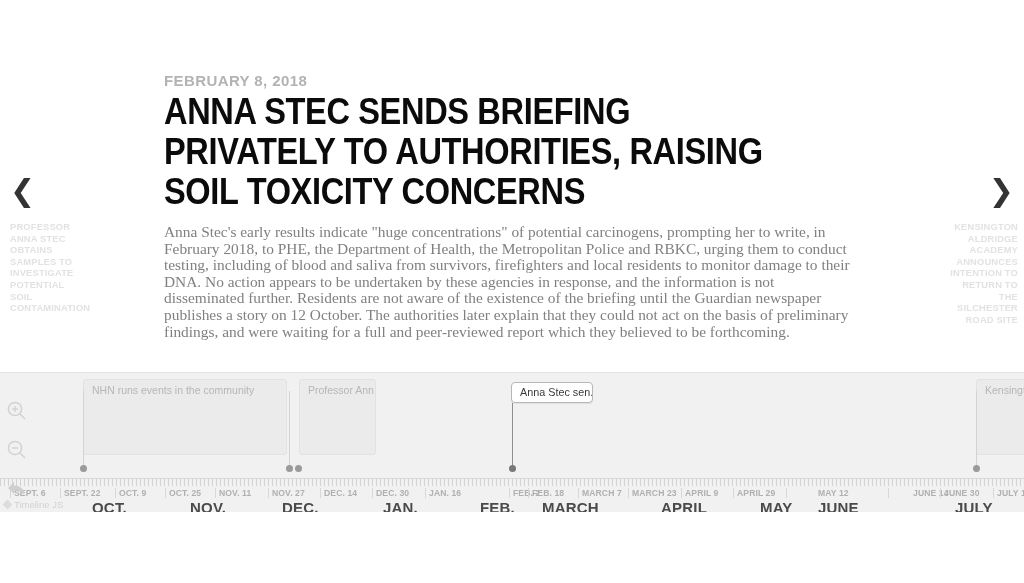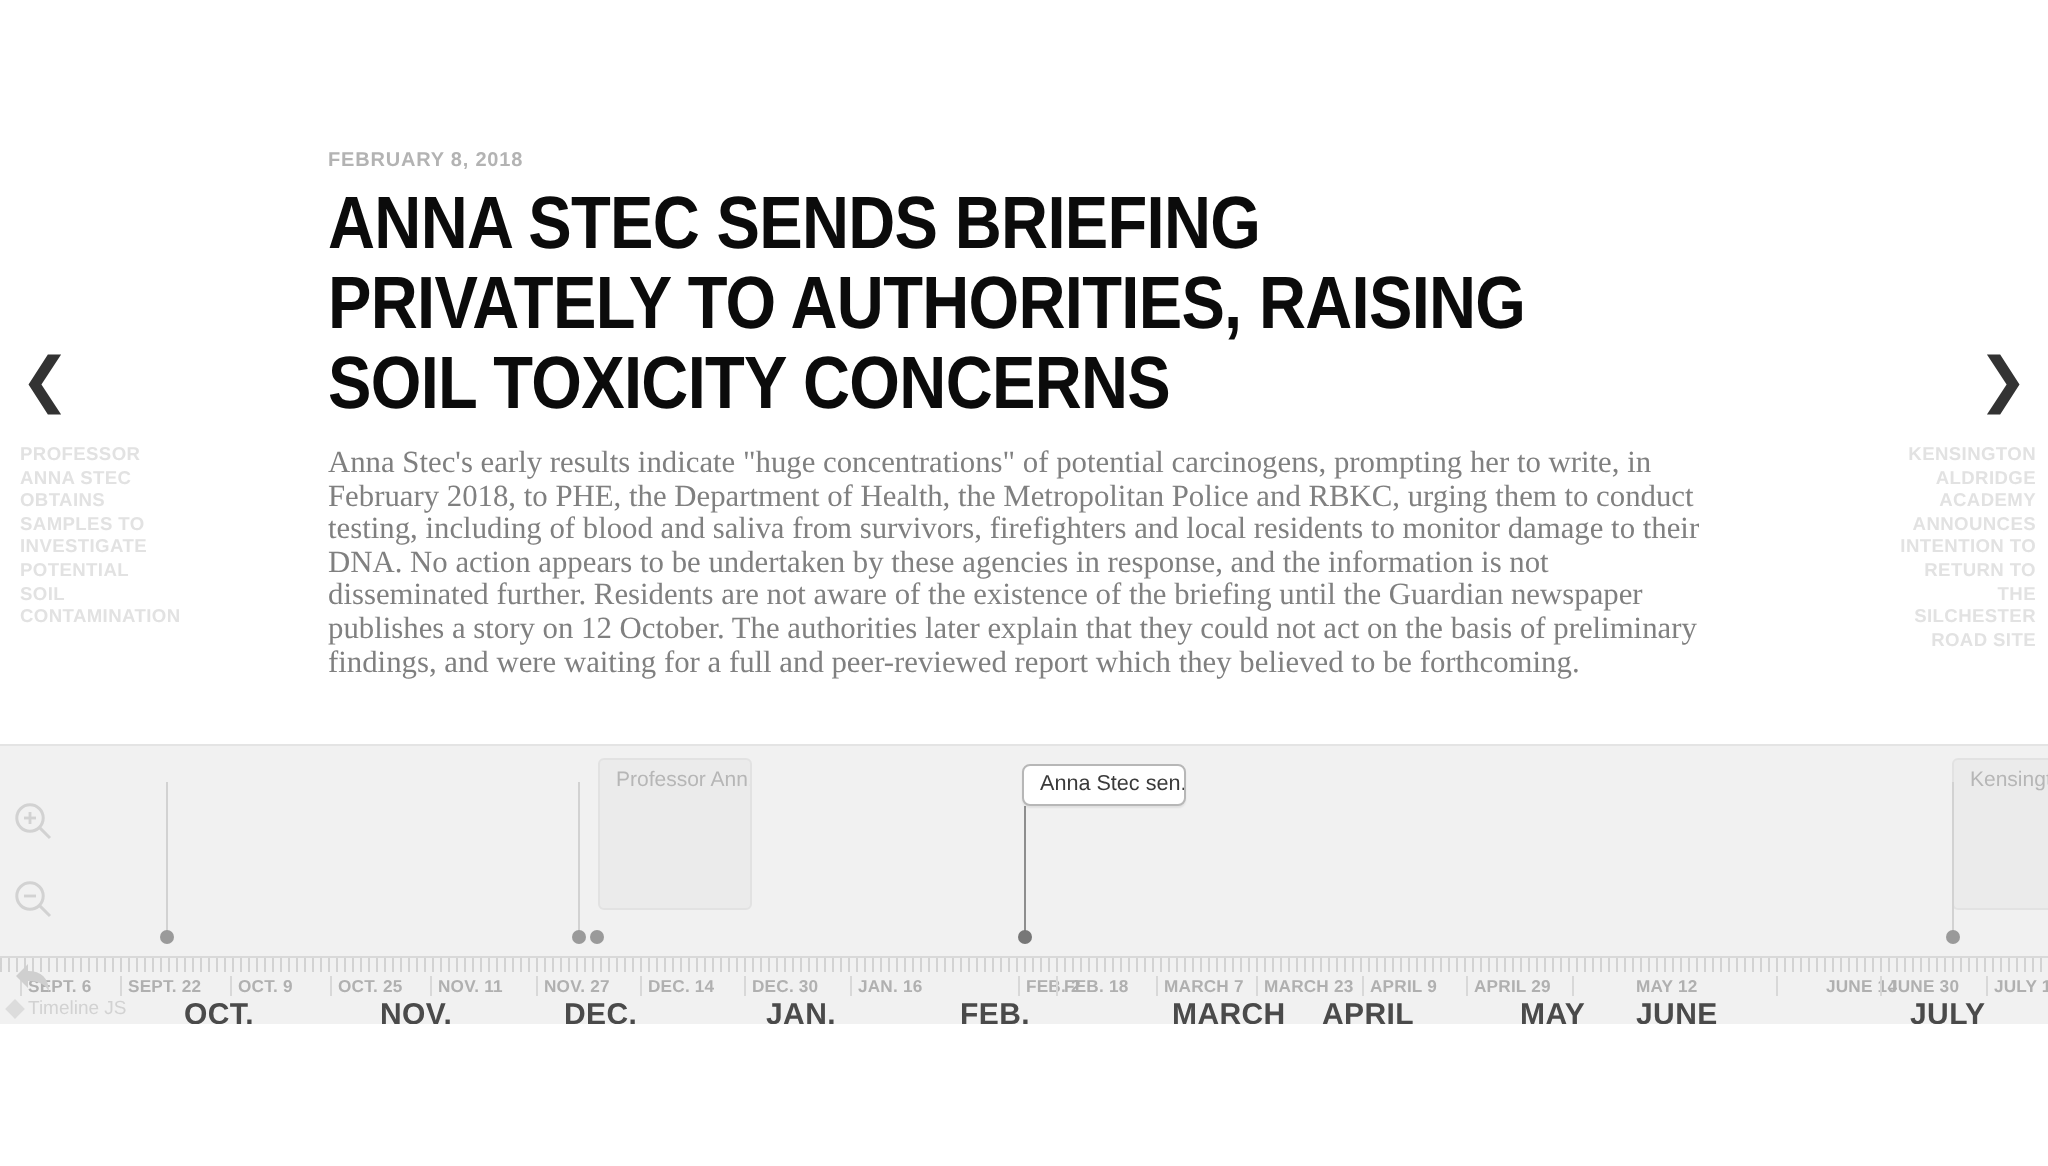--- a/index.html
+++ b/index.html
@@ -20,21 +20,21 @@
   }
 
   .slide-content {
     position: absolute;
     left: 164px; top: 74px;
     width: 690px;
   }
 
   .slide-date {
     font-family: "Liberation Sans Narrow", "Liberation Sans", sans-serif;
-    font-size: 10px;
+    font-size: 15px;
     font-weight: bold;
     letter-spacing: 0.4px;
     color: #b3b3b3;
     margin-bottom: 4px;
     line-height: 14px;
   }
 
   .slide-headline {
     font-family: "Liberation Sans Narrow", "Liberation Sans", sans-serif;
     font-weight: bold;
@@ -271,20 +271,23 @@
       </div>
       <div class="tn-ctrl">
         <svg width="26" height="26" viewBox="0 0 26 26">
           <path d="M10 6 L4 12 L10 18 L10 14.5 C16 14.5 19 16.5 20.5 20 C20.5 13 16.5 9.5 10 9.5 Z" fill="#cfcfcf"></path>
         </svg>
       </div>
     </div>
 
     <div class="timenav-slider">
 
+      <div class="marker" style="left:83px; top:6px; width:204px; height:76px;">
+        <div class="marker-flag">NHN runs events in the community</div>
+      </div>
       <div class="marker-line" style="left:83px; top:18px; height:77px;"></div>
       <div class="marker-dot marker-dot-dim" style="left:80px; top:92px;"></div>
 
       <div class="marker" style="left:299px; top:6px; width:77px; height:76px;">
         <div class="marker-flag">Professor Ann...</div>
       </div>
       <div class="marker-line" style="left:289px; top:18px; height:77px;"></div>
       <div class="marker-dot marker-dot-dim" style="left:286px; top:92px;"></div>
       <div class="marker-dot marker-dot-dim" style="left:295px; top:92px;"></div>
 
@@ -327,21 +330,21 @@
         <span class="tick" style="left:940px;">JUNE 30</span>
         <span class="tick" style="left:993px;">JULY 17</span>
       </div>
 
       <div class="tick-row" style="top:24px;">
         <span class="tick-major" style="left:92px;">OCT.</span>
         <span class="tick-major" style="left:190px;">NOV.</span>
         <span class="tick-major" style="left:282px;">DEC.</span>
         <span class="tick-major" style="left:383px;">JAN.</span>
         <span class="tick-major" style="left:480px;">FEB.</span>
-        <span class="tick-major" style="left:586px;">MARCH</span>
+        <span class="tick-major" style="left:542px;">MARCH</span>
         <span class="tick-major" style="left:661px;">APRIL</span>
         <span class="tick-major" style="left:760px;">MAY</span>
         <span class="tick-major" style="left:818px;">JUNE</span>
         <span class="tick-major" style="left:955px;">JULY</span>
       </div>
     </div>
 
     <div class="attribution">
       <span class="attr-diamond"></span>
       <span>Timeline JS</span>

